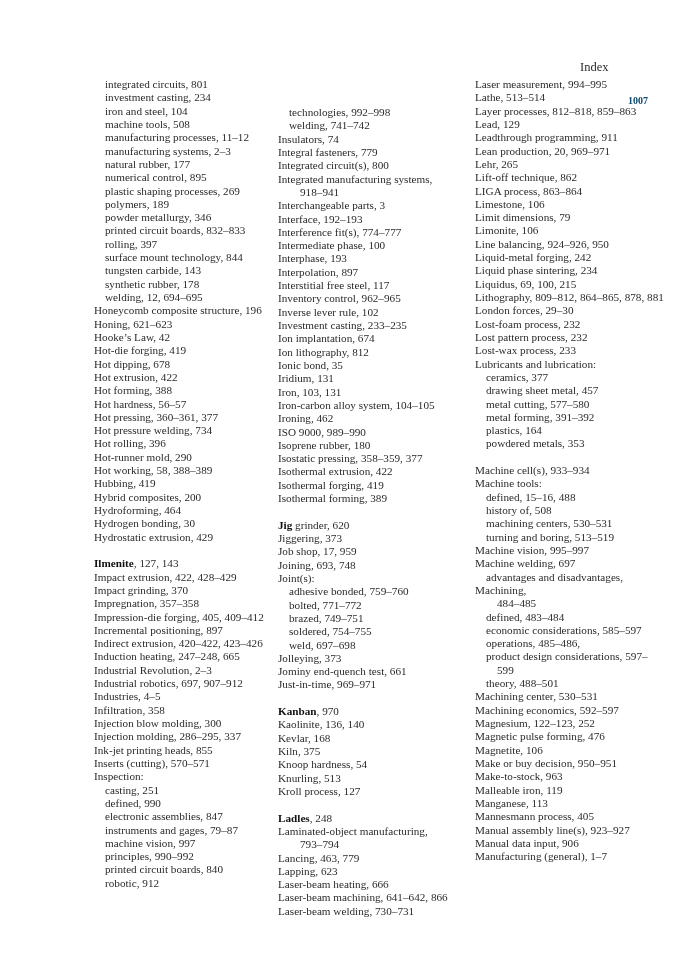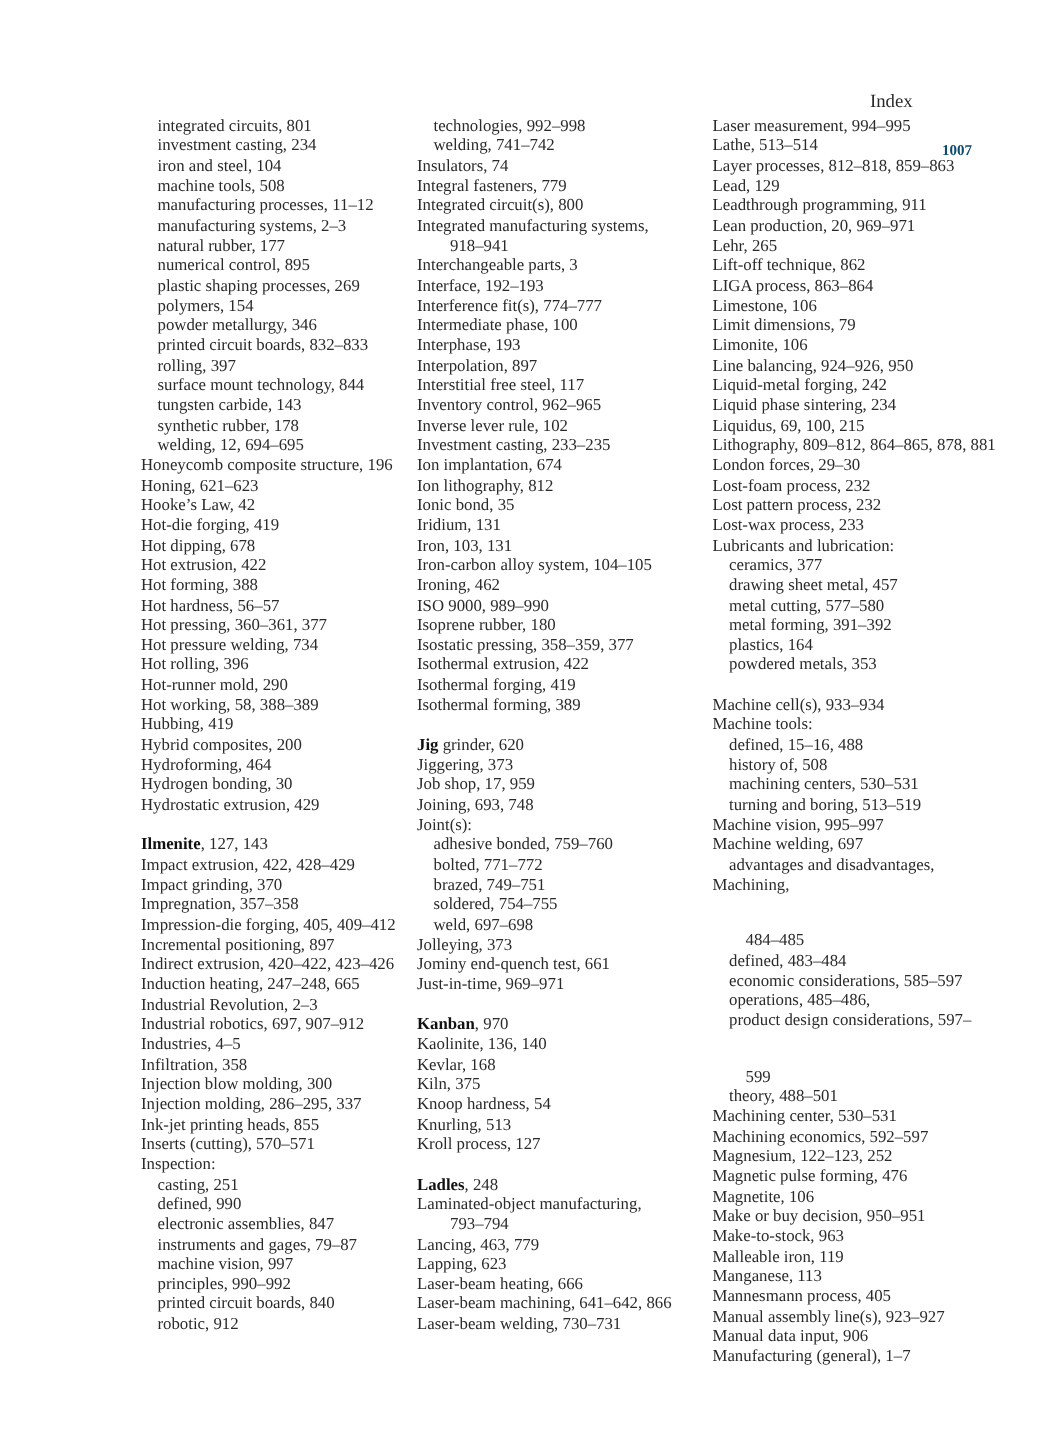--- a/index.html
+++ b/index.html
@@ -3,26 +3,26 @@
 <meta charset="utf-8">
 <style>
   html, body { margin:0; padding:0; background:#ffffff; }
   body { width:700px; height:960px; position:relative; overflow:hidden;
          font-family:"Liberation Serif","DejaVu Serif",serif; color:#2a2a2a; }
   .header { position:absolute; top:60px; left:0; width:687px; height:20px; }
   .header .section { position:absolute; left:580px; top:0; font-size:12.5px; }
   .header .pageno { position:absolute; left:628px; top:-1px; font-size:10px; font-weight:bold; color:#0c4a6e;margin-top:36px; }
   .col { position:absolute; top:78px; }
   #col1 { left:94px; width:190px; }
-  #col2 { left:278px; width:190px; }
+  #col2 { left:278px; width:190px;margin-top:28px; }
   #col3 { left:475px; width:215px; }
   .line { font-size:11.2px; line-height:13.32px; height:13.32px; white-space:nowrap; }
   .line.sub { padding-left:11px; }
   .line.cont { padding-left:22px; }
-  .line.subcont { padding-left:22px;margin-top:24px; }
+  .line.subcont { padding-left:22px; }
   .line.blank { height:13.32px; }
   .line b { font-weight:bold; color:#111; }
 </style>
 </head>
 <body>
 
 <div class="header">
   <span class="section">Index</span>
   <span class="pageno">1007</span>
 </div>
@@ -30,21 +30,21 @@
 <div class="col" id="col1">
     <div class="line sub"><span>integrated circuits, 801</span></div>
     <div class="line sub"><span>investment casting, 234</span></div>
     <div class="line sub"><span>iron and steel, 104</span></div>
     <div class="line sub"><span>machine tools, 508</span></div>
     <div class="line sub"><span>manufacturing processes, 11–12</span></div>
     <div class="line sub"><span>manufacturing systems, 2–3</span></div>
     <div class="line sub"><span>natural rubber, 177</span></div>
     <div class="line sub"><span>numerical control, 895</span></div>
     <div class="line sub"><span>plastic shaping processes, 269</span></div>
-    <div class="line sub"><span>polymers, 154</span></div>
+    <div class="line sub"><span>polymers, 189</span></div>
     <div class="line sub"><span>powder metallurgy, 346</span></div>
     <div class="line sub"><span>printed circuit boards, 832–833</span></div>
     <div class="line sub"><span>rolling, 397</span></div>
     <div class="line sub"><span>surface mount technology, 844</span></div>
     <div class="line sub"><span>tungsten carbide, 143</span></div>
     <div class="line sub"><span>synthetic rubber, 178</span></div>
     <div class="line sub"><span>welding, 12, 694–695</span></div>
     <div class="line main"><span>Honeycomb composite structure, 196</span></div>
     <div class="line main"><span>Honing, 621–623</span></div>
     <div class="line main"><span>Hooke’s Law, 42</span></div>

